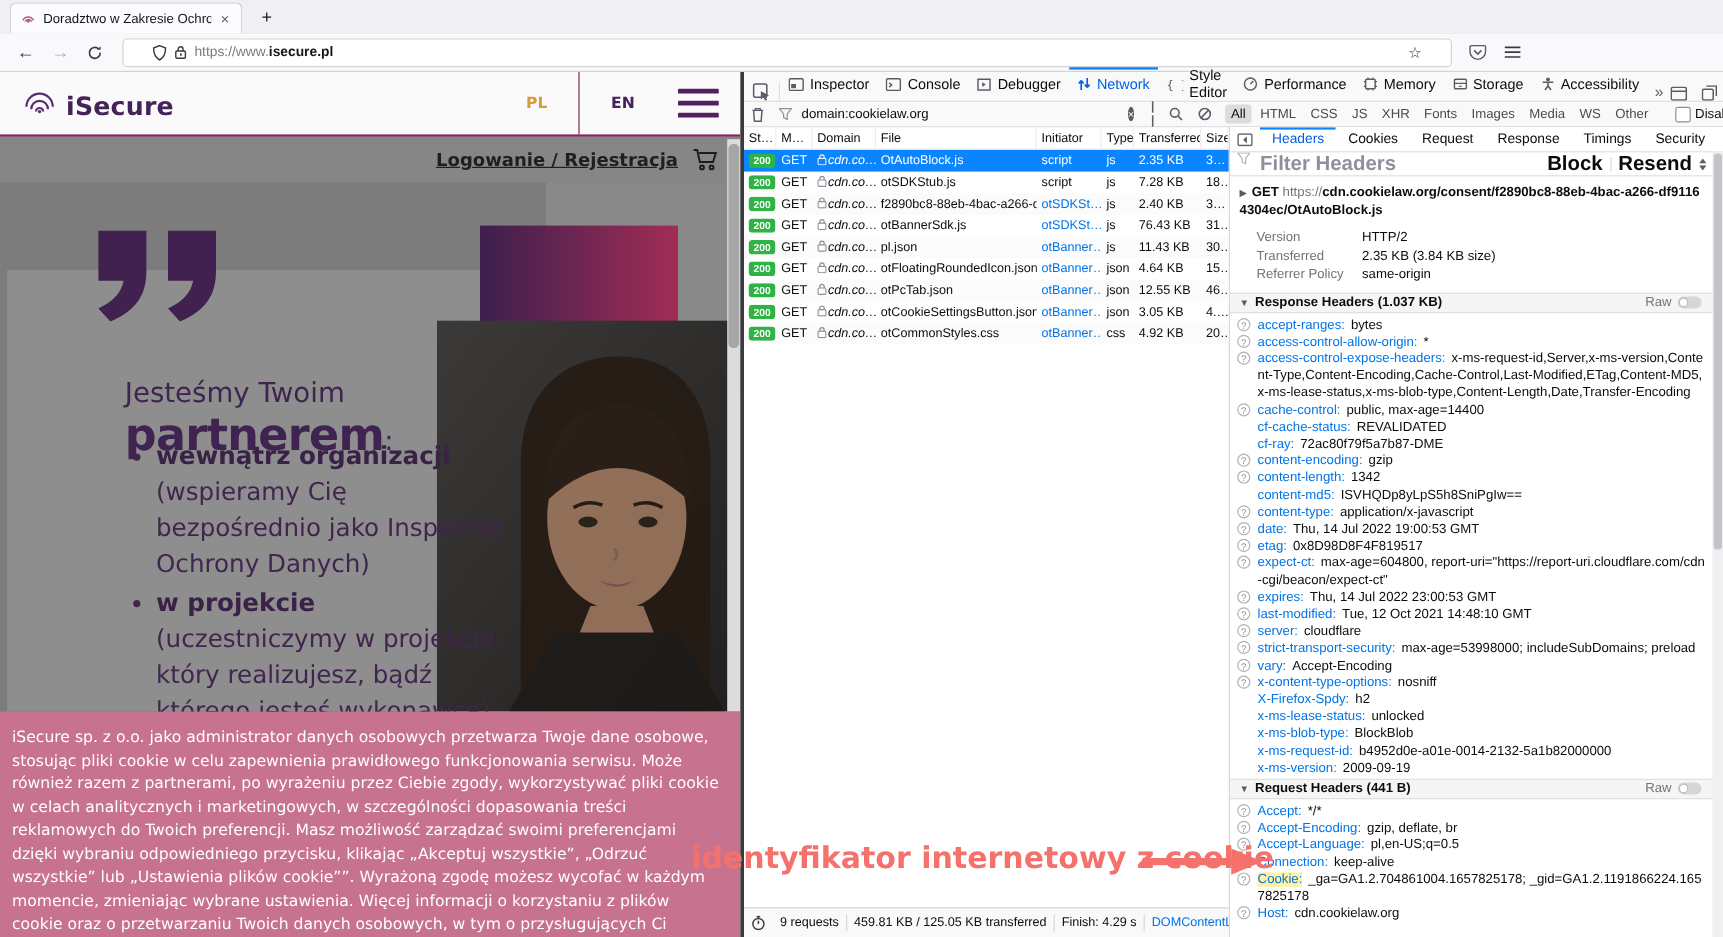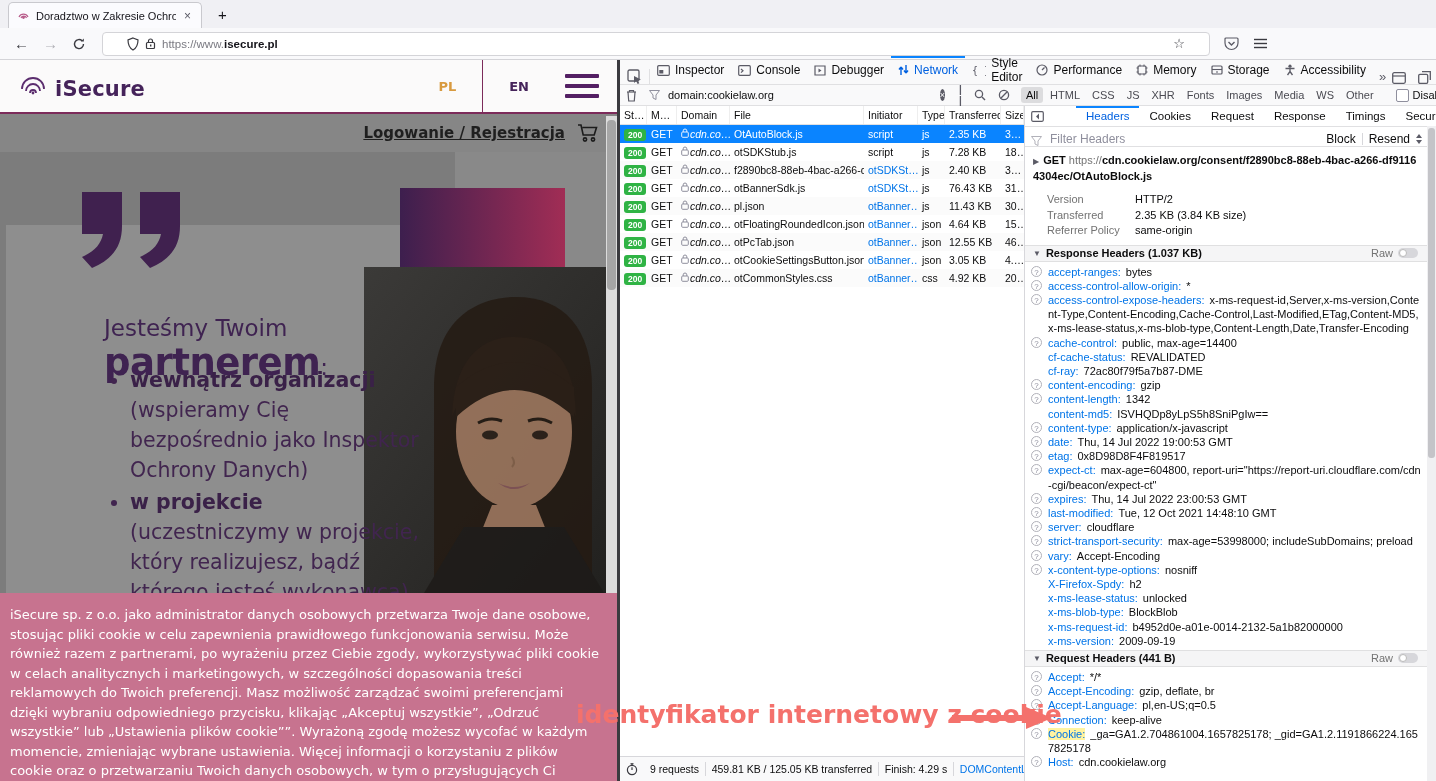--- a/index.html
+++ b/index.html
@@ -88,26 +88,26 @@
   .dom-cell{display:flex;align-items:flex-start;gap:1px;font-style:italic;}
   .lock{color:#8f8f9d;display:flex;}
   .req-row.selected .lock{color:#e8f1ff;}
   .init-link{color:#0074e8;}
   .statusbar{position:absolute;left:0;bottom:0;width:405px;height:25px;border-top:1px solid #d7d7db;background:#f9f9fa;display:flex;align-items:center;font-size:10.5px;color:#0c0c0d;box-sizing:border-box;white-space:nowrap;}
   .sb-item{padding:0 6px;}
   .sb-sep{width:1px;height:14px;background:#d7d7db;}
   .sb-dcl{color:#0074e8;overflow:hidden;}
   
   .det-pane{position:absolute;left:405px;top:46px;width:411px;height:675px;overflow:hidden;background:#fff;}
-  .det-tabs{display:flex;align-items:stretch;height:20px;border-bottom:1px solid #e0e0e2;font-size:11.5px;gap:26px;}
+  .det-tabs{display:flex;align-items:stretch;height:20px;border-bottom:1px solid #e0e0e2;font-size:11.5px;}
   .det-panel-ic{display:flex;align-items:center;padding:0 6px;color:#5b5b66;}
   .det-tab{display:flex;align-items:center;padding:0 10px;color:#0c0c0d;position:relative;}
   .det-tab.active{color:#0061e0;}
   .det-tab.active::before{content:"";position:absolute;left:0;top:0;width:100%;height:2px;background:#0a84ff;}
-  .det-filter{display:flex;align-items:flex-end;height:19px;border-bottom:1px solid #e0e0e2;font-size:12px;color:#8f8f9d;}
+  .det-filter{display:flex;align-items:flex-start;height:19px;border-bottom:1px solid #e0e0e2;font-size:17px;color:#8f8f9d;font-weight:bold;}
   .det-filter .ph{margin-left:2px;}
   .det-filter-right{margin-left:auto;display:flex;align-items:center;gap:6px;color:#0c0c0d;padding-right:14px;}
   .det-scroll{position:absolute;right:0;top:20px;width:9px;height:655px;background:#f0f0f2;}
   .det-scroll .thumb{position:absolute;left:1px;top:2px;width:7px;height:330px;background:#c4c4c8;border-radius:3px;}
   .req-url{padding:6px 18px 5px 8px;font-size:11px;line-height:14px;color:#0c0c0d;word-break:break-all;}
   .req-url .tri{color:#5b5b66;font-size:8px;margin-right:4px;}
   .req-url b{font-weight:bold;}
   .req-url .scheme{color:#737373;}
   .summary{padding:4px 0 6px 22px;}
   .sum-row{display:flex;font-size:11px;line-height:15.5px;}

